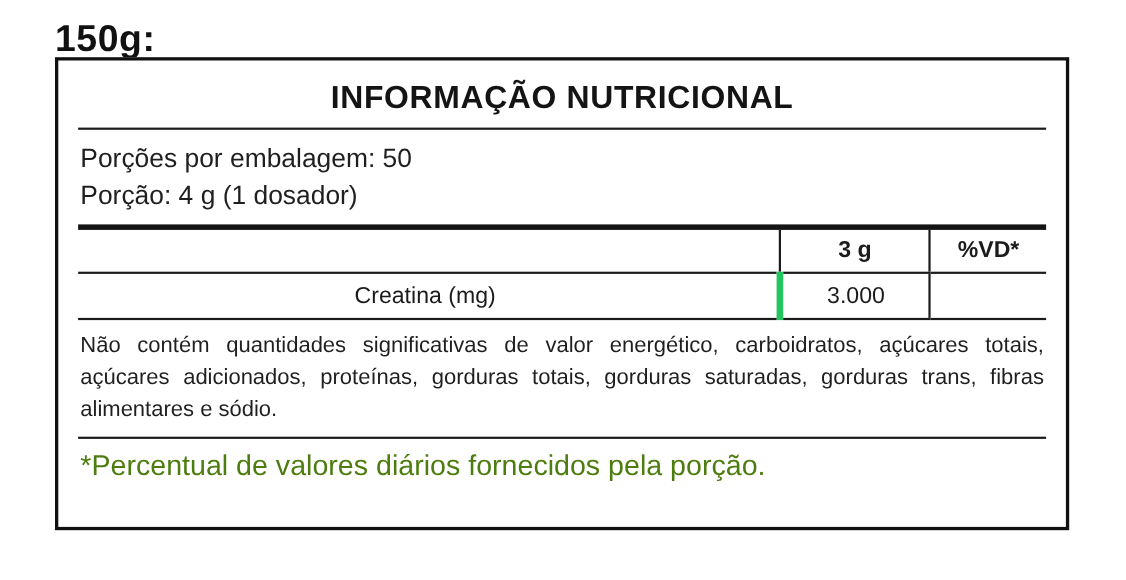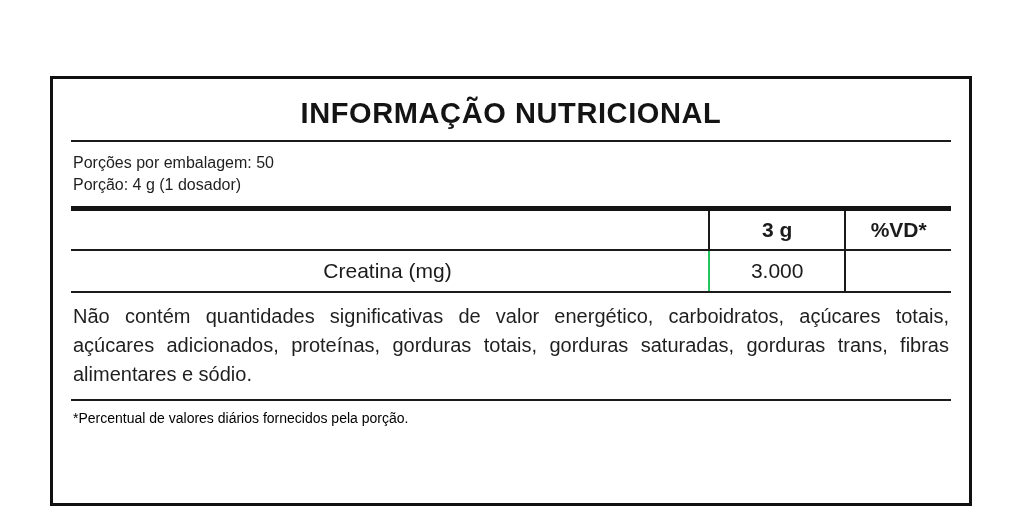--- a/index.html
+++ b/index.html
@@ -25,21 +25,21 @@
     left: 50px;
     top: 16px;
     font-size: 34px;
     font-weight: bold;
     letter-spacing: 0.5px;
     color: #111111;
   }
   .label-box {
     position: absolute;
     left: 50px;
-    top: 76px;
+    top: 52px;
     width: 922px;
     height: 430px;
     border: 3px solid #111111;
     box-sizing: border-box;
     background: #ffffff;
   }
   .label-inner {
     padding: 10px 18px 10px 18px;
     box-sizing: border-box;
     height: 100%;
@@ -51,21 +51,21 @@
     letter-spacing: 0.6px;
     color: #141414;
     padding: 8px 0 10px 0;
   }
   .rule-thin {
     border-bottom: 2px solid #1b1b1b;
     margin: 0 0 0 0;
   }
   .servings {
     padding: 10px 0 10px 2px;
-    font-size: 16px;
+    font-size: 24px;
     line-height: 1.38;
     color: #1f1f1f;
   }
   .servings div {
     white-space: nowrap;
   }
   .nutri-table {
     width: 100%;
     border-collapse: collapse;
     table-layout: fixed;
@@ -99,52 +99,53 @@
     border-bottom: 2px solid #1b1b1b;
     padding-top: 8px;
     padding-bottom: 8px;
   }
   .nutri-table tbody td.name {
     text-align: center;
     padding-left: 2px;
   }
   .nutri-table tbody td.amount {
     text-align: center;
-    border-left: 2px solid #22c55e;
+    border-left: 6px solid #22c55e;
     margin-left: 22px;
   }
   .nutri-table tbody td.vd {
     text-align: center;
     border-left: 2px solid #1b1b1b;
   }
   .table-top-rule {
     border-top: 5px solid #141414;
   }
   .disclaimer {
     text-align: justify;
     text-align-last: left;
     font-size: 20px;
     line-height: 1.45;
     padding: 9px 2px 10px 2px;
     color: #1f1f1f;
   }
   .footnote {
-    font-size: 14px;
+    font-size: 26px;
     padding: 9px 2px 0 2px;
-    color: #000000;
+    color: #4d7c0f;
   }
   .sep {
     border-bottom: 2px solid #1b1b1b;
   }
 </style>
 </head>
 <body>
 
 <div class="page">
 
+  <div class="weight-heading">150g:</div>
 
   <div class="label-box">
     <div class="label-inner">
 
       <div class="title">INFORMAÇÃO NUTRICIONAL</div>
 
       <div class="rule-thin"></div>
 
       <div class="servings">
         <div>Porções por embalagem: 50</div>

